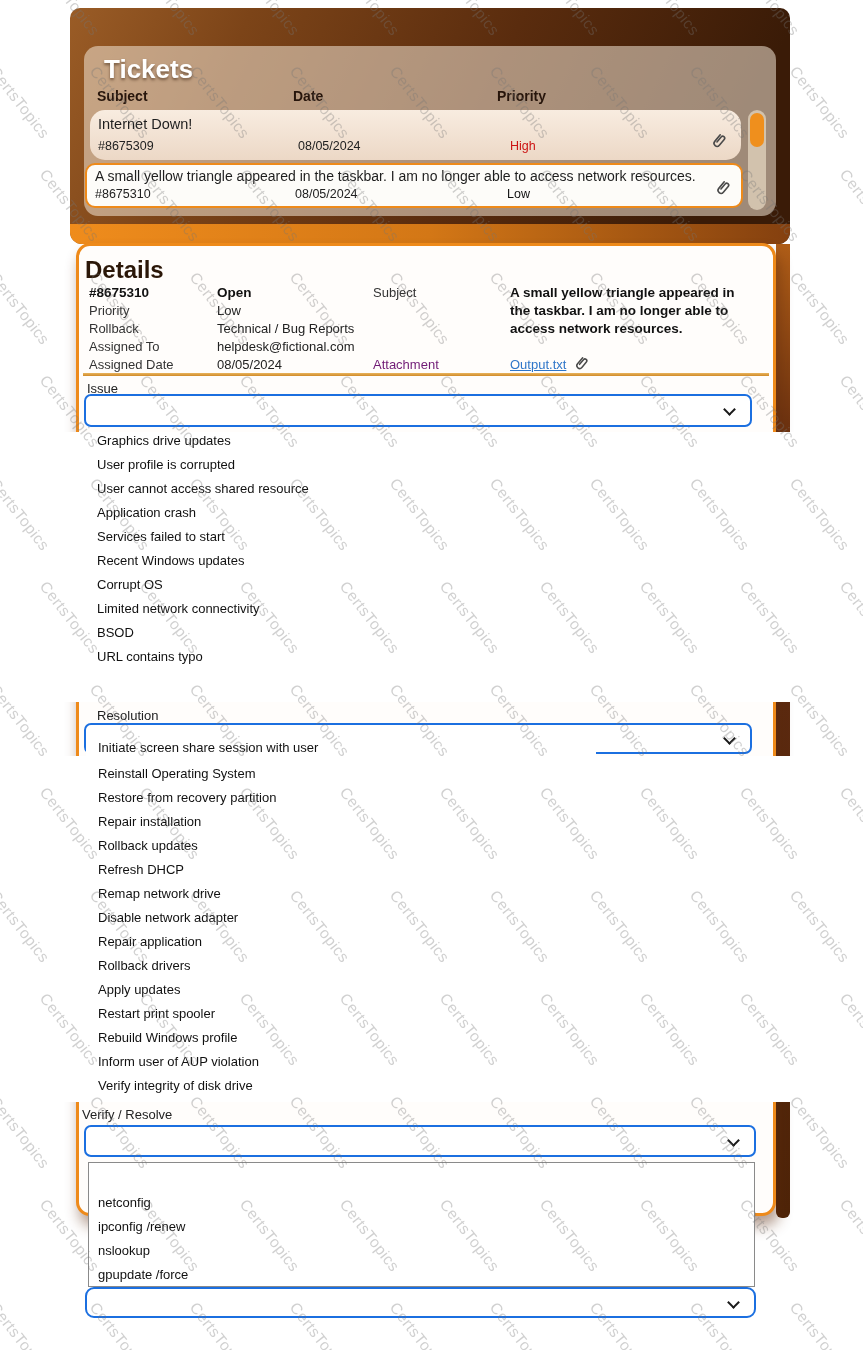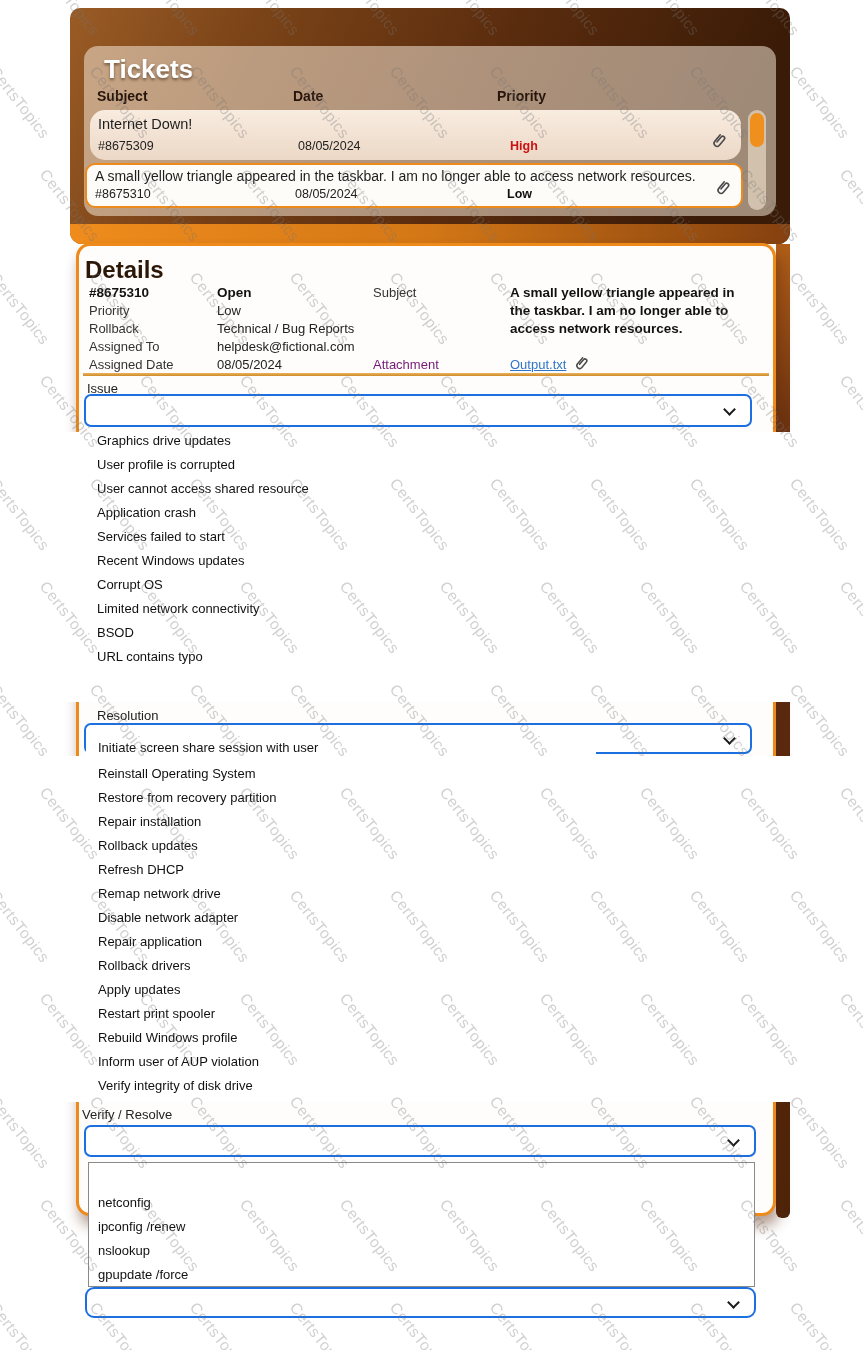--- a/index.html
+++ b/index.html
@@ -29,21 +29,21 @@
   .trow{ position:absolute; }
   .row1{ left:6px; top:64px; width:651px; height:50px; border-radius:15px;
     background:linear-gradient(to bottom,#f8ece0,#ecd8c6); }
   .row2{ left:1px; top:117px; width:658px; height:45px; border-radius:10px;
     background:#fdfcf9; border:2px solid var(--accent-orange,#ee8a1a); }
   .row-subject{ position:absolute; left:8px; top:6px; font-size:14.5px; color:#1e1e1e; white-space:nowrap; }
   .row2 .row-subject{ top:3px; font-size:14px; max-width:635px; overflow:hidden; }
   .row-meta{ position:absolute; left:0; right:0; font-size:12.5px; color:#222; }
   .row1 .row-meta{ top:29px; } .row2 .row-meta{ top:22px; }
   .m-id{ position:absolute; left:8px; } .m-date{ position:absolute; left:208px; }
-  .m-prio{ position:absolute; left:420px; font-weight:bold; }
+  .m-prio{ position:absolute; left:420px; font-weight:normal; }
   .p-high{ color:var(--priority-high,#cc1212); }
   .p-low{ color:#111; }
   .clip{ position:absolute; }
   .row1 .clip{ right:14px; top:22px; } .row2 .clip{ right:10px; top:14px; }
 
   .list-scrollbar{ position:absolute; left:664px; top:64px; width:18px; height:100px;
     background:rgba(218,203,182,0.85); border-radius:9px; }
   .list-scrollbar .thumb{ position:absolute; left:2px; top:3px; width:14px; height:34px;
     background:#ef8f1d; border-radius:7px; }
 

